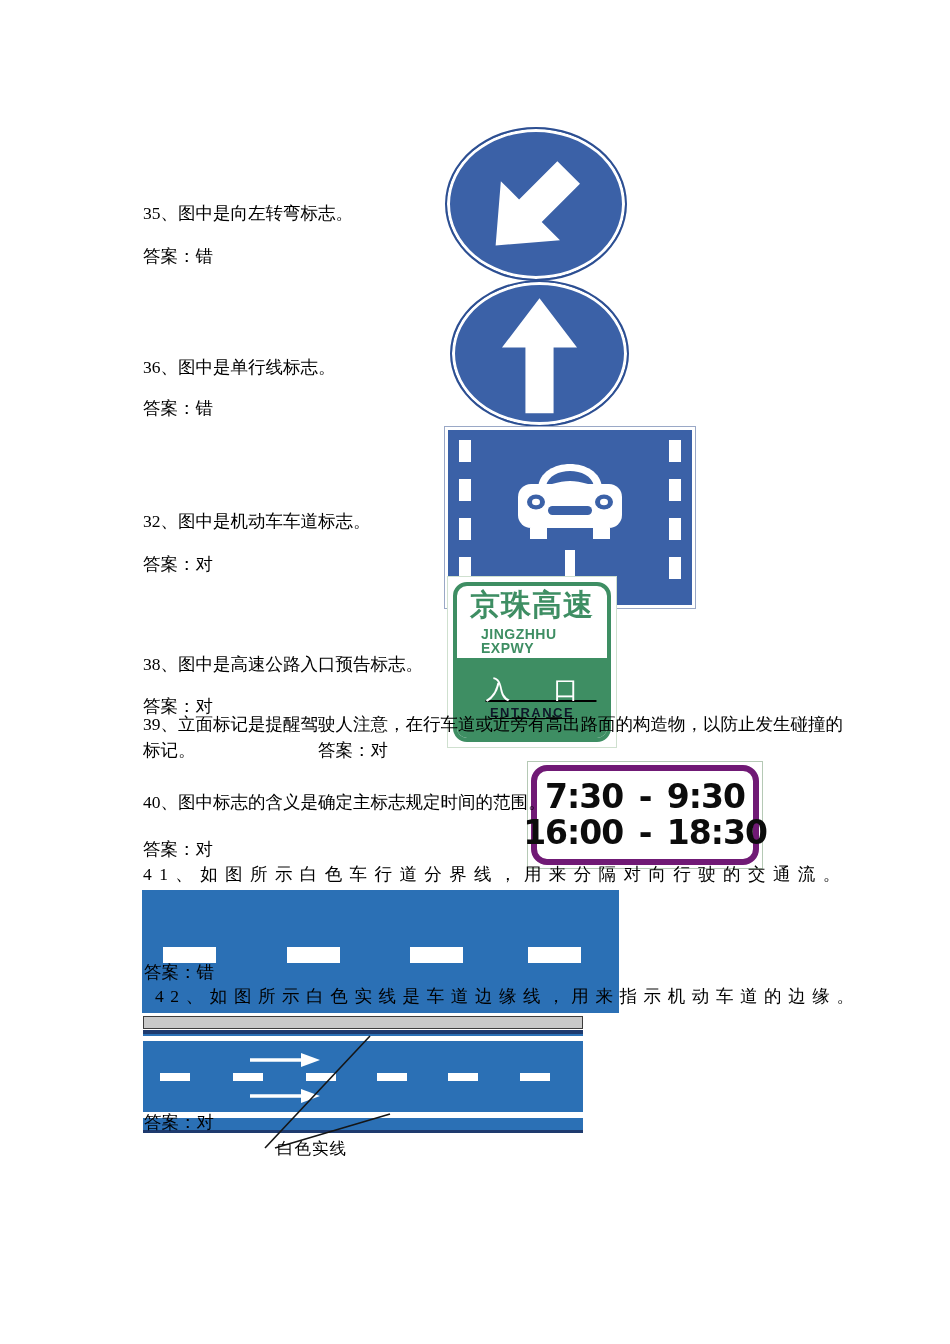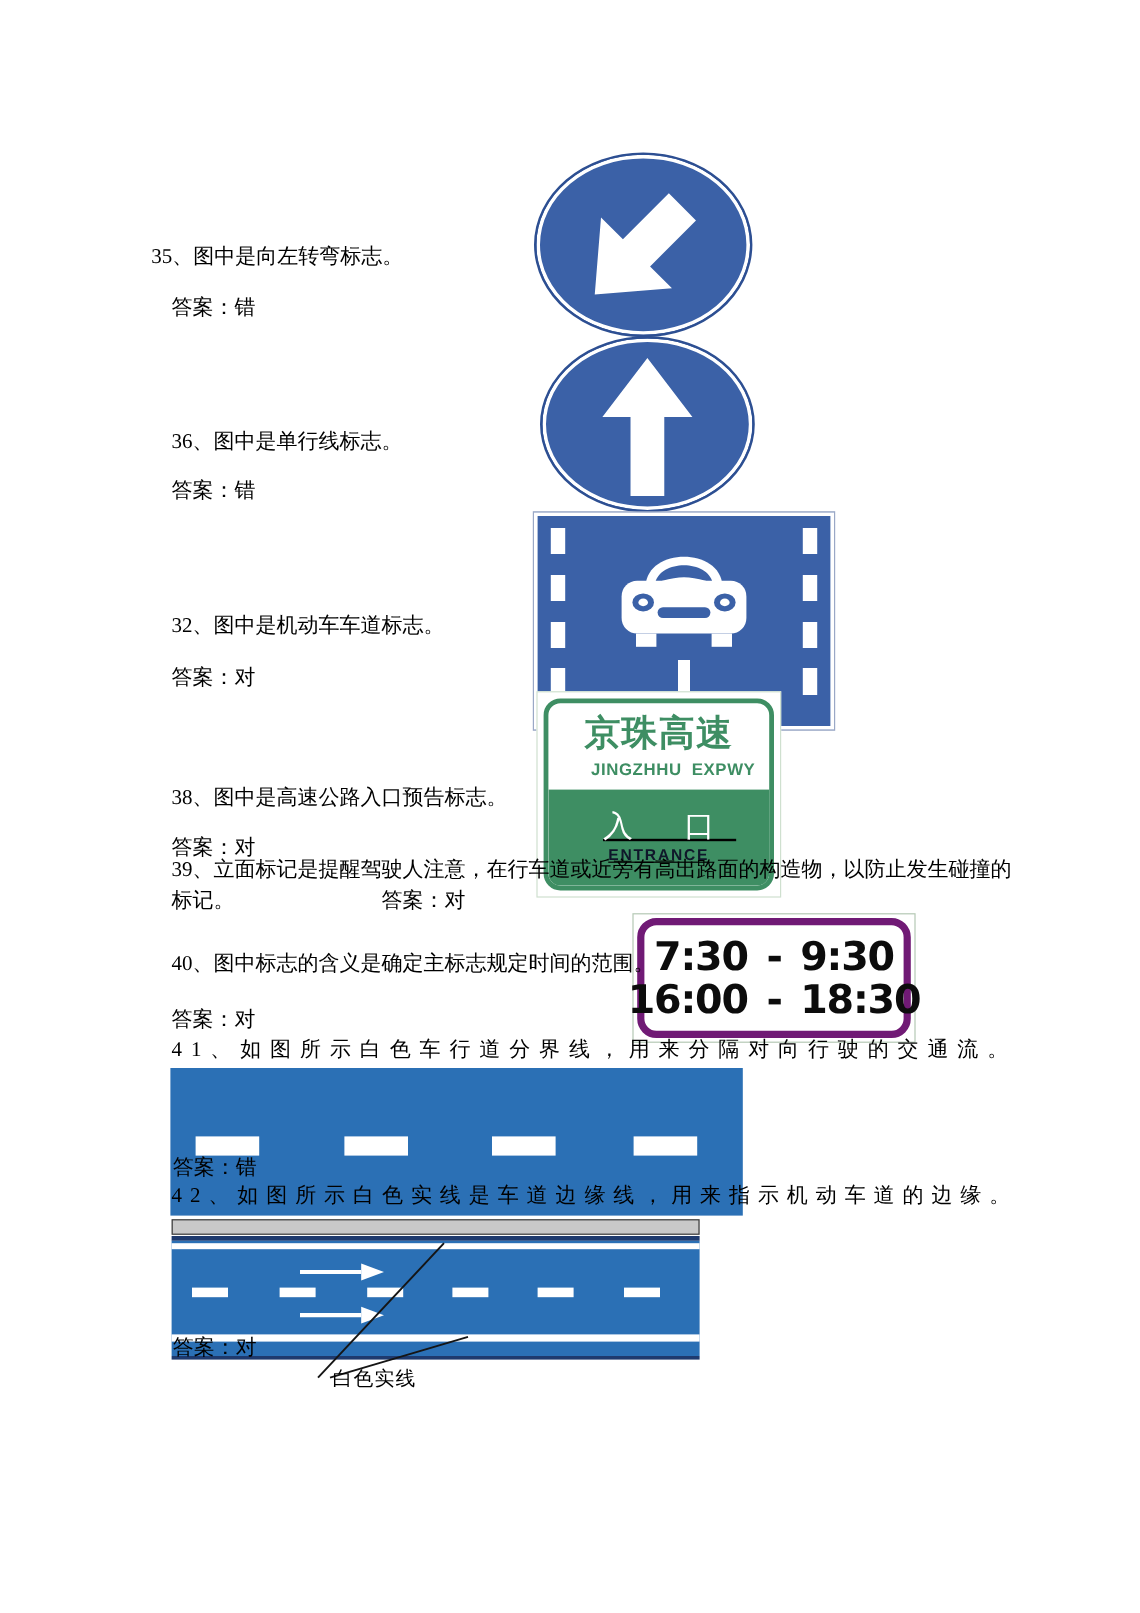--- a/index.html
+++ b/index.html
@@ -2,24 +2,24 @@
 <html><head>
 <meta charset="utf-8">
 <style>
   html,body{margin:0;padding:0;background:#fff;}
   .page{position:relative;width:950px;height:1344px;background:#ffffff;overflow:hidden;
         font-family:"Liberation Serif","DejaVu Serif",serif;}
 
   
   .txt{position:absolute;font-size:17.5px;line-height:1.25;color:#000;white-space:nowrap;z-index:30;}
   .spread41{letter-spacing:7.4px;text-align:center;}
-  .spread42{letter-spacing:6.6px;}
-
-  
-  #q35t{left:126px;top:203px}   #q35a{left:143px;top:246px}
+  .spread42{letter-spacing:6.6px;margin-left:12px;}
+
+  
+  #q35t{left:143px;top:203px}   #q35a{left:143px;top:246px}
   #q36t{left:143px;top:357px}   #q36a{left:143px;top:398px}
   #q37t{left:143px;top:511px}   #q37a{left:143px;top:554px}
   #q38t{left:143px;top:654px}   #q38a{left:143px;top:696px}
   #q39t1{left:143px;top:714px}  #q39t2{left:143px;top:740px}  #q39a{left:318px;top:740px}
   #q40t{left:143px;top:792px}   #q40a{left:143px;top:839px}
   #q41t{left:143px;top:864px}   #q41a{left:144px;top:962px}
   #q42t{left:143px;top:986px}   #q42a{left:144px;top:1112px}
   #calloutLabel{left:277px;top:1139px;font-size:16.5px;letter-spacing:1px;}
 
   
@@ -32,21 +32,21 @@
   
   #sign3{position:absolute;left:445px;top:427px;width:250px;height:181px;background:#3b61a7;
          border:3px solid #ffffff;outline:1px solid #9aa8c6;box-sizing:border-box;z-index:10;}
   .dashcol{position:absolute;top:10px;bottom:10px;width:12px;
            background:repeating-linear-gradient(180deg,#ffffff 0 22px,rgba(0,0,0,0) 22px 39px);}
   .dashcol.left{left:11px}
   .dashcol.right{right:11px}
   #carSvg{position:absolute;left:60px;top:14px;width:124px;height:160px;}
 
   
-  #gsign{position:absolute;left:447px;top:576px;width:204px;height:172px;background:#fff;
+  #gsign{position:absolute;left:447px;top:576px;width:170px;height:172px;background:#fff;
          border:1px solid #cfe0cf;box-sizing:border-box;padding:5px;z-index:20;}
   #gsign .inner{width:100%;height:100%;border:4px solid #3e8e63;border-radius:14px;overflow:hidden;
                 box-sizing:border-box;display:flex;flex-direction:column;background:#fff;}
   .gtop{flex:1;display:flex;flex-direction:column;align-items:center;justify-content:center;gap:7px;}
   .gtitle{color:#3e8e63;font-family:"Liberation Sans","DejaVu Sans",sans-serif;font-size:30px;
           font-weight:bold;letter-spacing:1px;line-height:1;}
   .gsub{color:#3e8e63;font-family:"Liberation Sans","DejaVu Sans",sans-serif;font-size:14px;
         font-weight:bold;letter-spacing:.5px;word-spacing:4px;line-height:1;margin-left:24px;}
   .gbottom{height:80px;background:#3e8e63;display:flex;flex-direction:column;align-items:center;
            justify-content:center;gap:4px;text-decoration:underline;}

